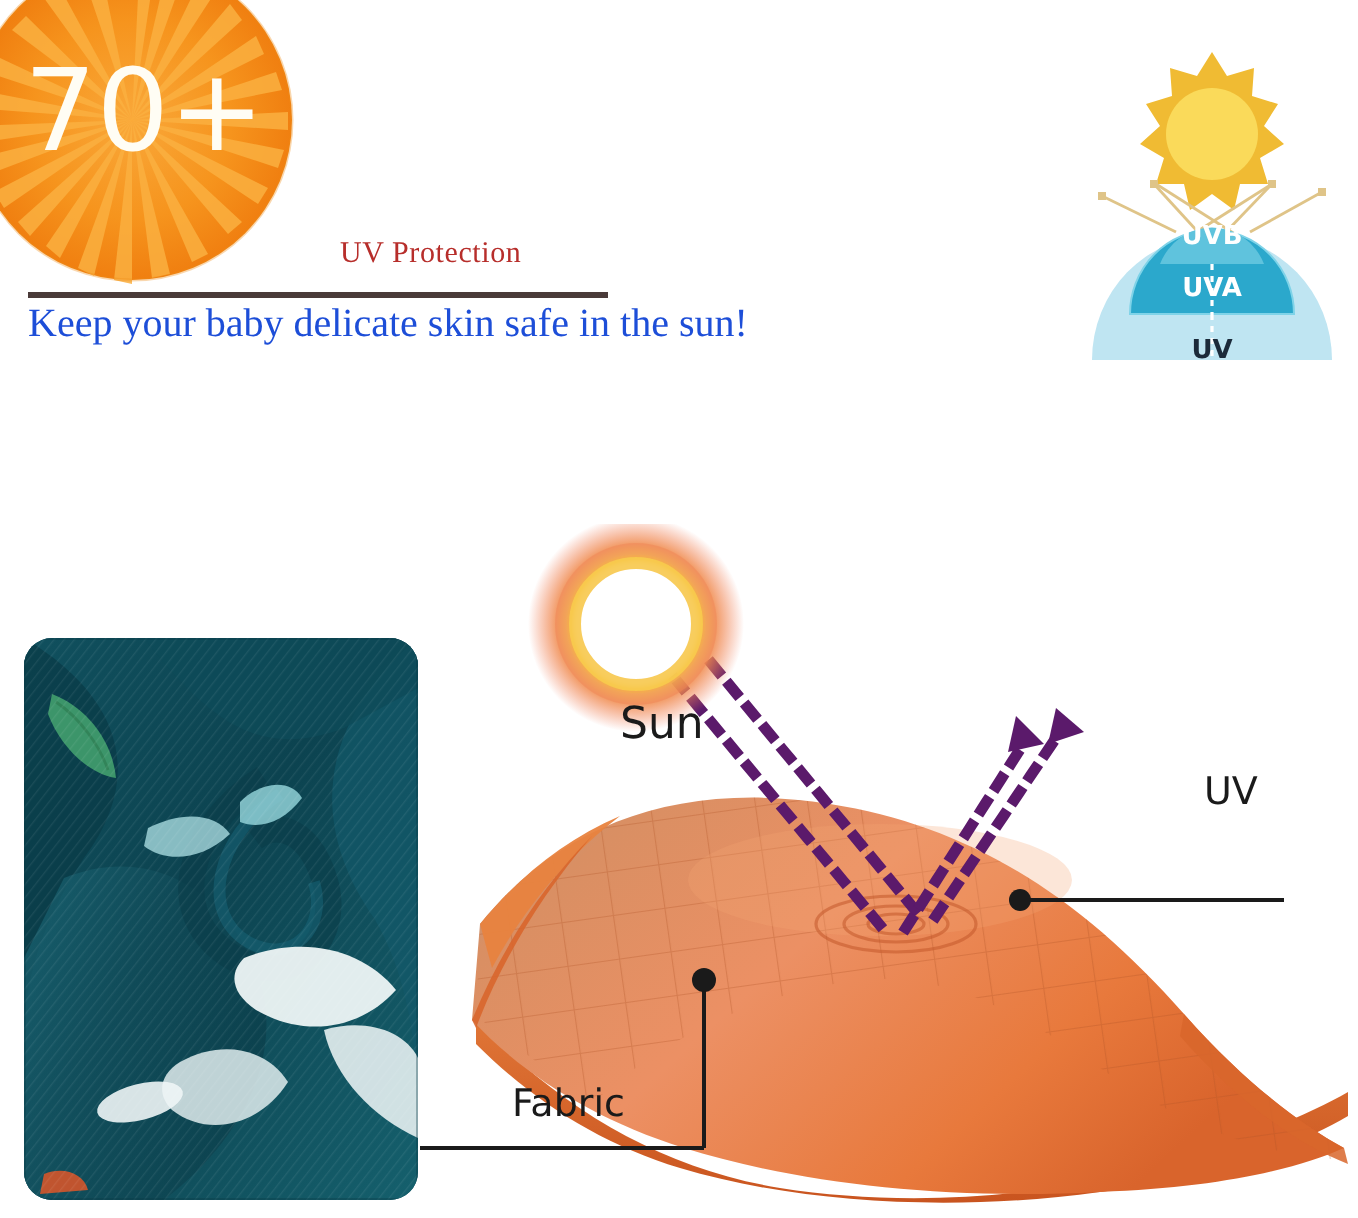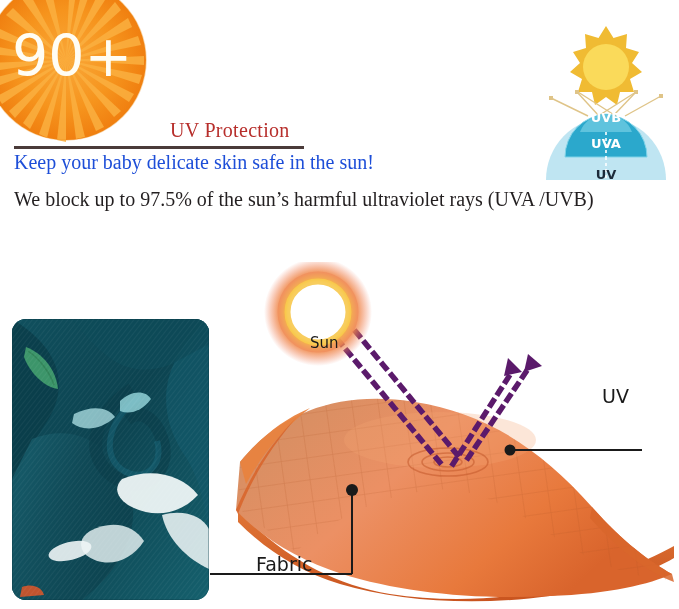--- a/index.html
+++ b/index.html
@@ -55,21 +55,21 @@
     font-weight: 400;
     letter-spacing: 0px;
   }
 
   
   .heading {
     position: absolute;
     left: 170px;
     top: 119px;
     font-family: "Liberation Serif", serif;
-    font-size: 20px;
+    font-size: 15px;
     color: #b72e2b;
     letter-spacing: 0.3px;
   }
   .rule {
     position: absolute;
     left: 14px;
     top: 146px;
     width: 290px;
     height: 3px;
     background: #4a3b39;
@@ -125,23 +125,23 @@
     width: 469px;
     height: 347px;
   }
   .diagram svg { display:block; width:100%; height:100%; }
 
   .dlabel {
     position: absolute;
     font-family: "DejaVu Sans", sans-serif;
     color: #1a1a1a;
   }
-  .lbl-sun  { left: 310px; top: 334px; font-size: 15px; }
+  .lbl-sun  { left: 310px; top: 350px; font-size: 22px; }
   .lbl-uv   { left: 602px; top: 385px; font-size: 19px; }
-  .lbl-fab  { left: 256px; top: 541px; font-size: 19px; margin-top: 12px; }
+  .lbl-fab  { left: 256px; top: 541px; font-size: 19px; }
 </style>
 </head>
 <body>
 
 <div id="page">
 
   <div class="badge">
     <svg viewBox="0 0 164 164" xmlns="http://www.w3.org/2000/svg">
       <defs>
         <radialGradient id="badgeGrad" cx="50%" cy="50%" r="50%">
@@ -175,21 +175,21 @@
           <polygon points="82,82 3,76 5,67"></polygon>
           <polygon points="82,82 9,58 14,50"></polygon>
           <polygon points="82,82 22,37 29,30"></polygon>
           <polygon points="82,82 38,21 46,16"></polygon>
           <polygon points="82,82 57,8 66,4"></polygon>
         </g>
         <circle cx="82" cy="82" r="80" fill="none" stroke="#ef8c17" stroke-width="1.5" opacity="0.35"></circle>
       </g>
     </svg>
     <div class="badge-text">
-      <span class="badge-50">90+</span>
+      <span class="badge-50">70+</span>
     </div>
   </div>
 
   <div class="atmos">
     <svg viewBox="0 0 146 168" xmlns="http://www.w3.org/2000/svg">
 
       <g>
         <polygon fill="#f0bb33" points="73,14 80.5,26 94,22 93,36 106,40 99,51 109,60 97,67 101,80 87,80 84,93 73,85 62,93 59,80 45,80 49,67 37,60 47,51 40,40 53,36 52,22 65.5,26"></polygon>
         <circle cx="73" cy="55" r="23" fill="#fada5a"></circle>
       </g>
@@ -230,21 +230,20 @@
       <text x="73" y="110" text-anchor="middle" font-family="DejaVu Sans, sans-serif" font-size="13" font-weight="bold" fill="#ffffff">UVB</text>
       <text x="73" y="136" text-anchor="middle" font-family="DejaVu Sans, sans-serif" font-size="13" font-weight="bold" fill="#ffffff">UVA</text>
       <text x="73" y="167" text-anchor="middle" font-family="DejaVu Sans, sans-serif" font-size="13" font-weight="bold" fill="#1b2a3a">UV</text>
     </svg>
   </div>
 
   <div class="heading">UV Protection</div>
   <div class="rule"></div>
 
   <div class="line1">Keep your baby delicate skin safe in the sun!</div>
-  <div class="line2">We block up to 97.5% of the sun’s harmful ultraviolet rays (UVA /UVB)</div>
 
   <div class="photo">
     <svg viewBox="0 0 197 281" preserveAspectRatio="none" xmlns="http://www.w3.org/2000/svg">
       <defs>
         <linearGradient id="clothA" x1="0" y1="0" x2="1" y2="1">
           <stop offset="0%" stop-color="#10505e"></stop>
           <stop offset="45%" stop-color="#0c4350"></stop>
           <stop offset="100%" stop-color="#15606d"></stop>
         </linearGradient>
         <linearGradient id="foldL" x1="0" y1="0" x2="1" y2="0.4">

